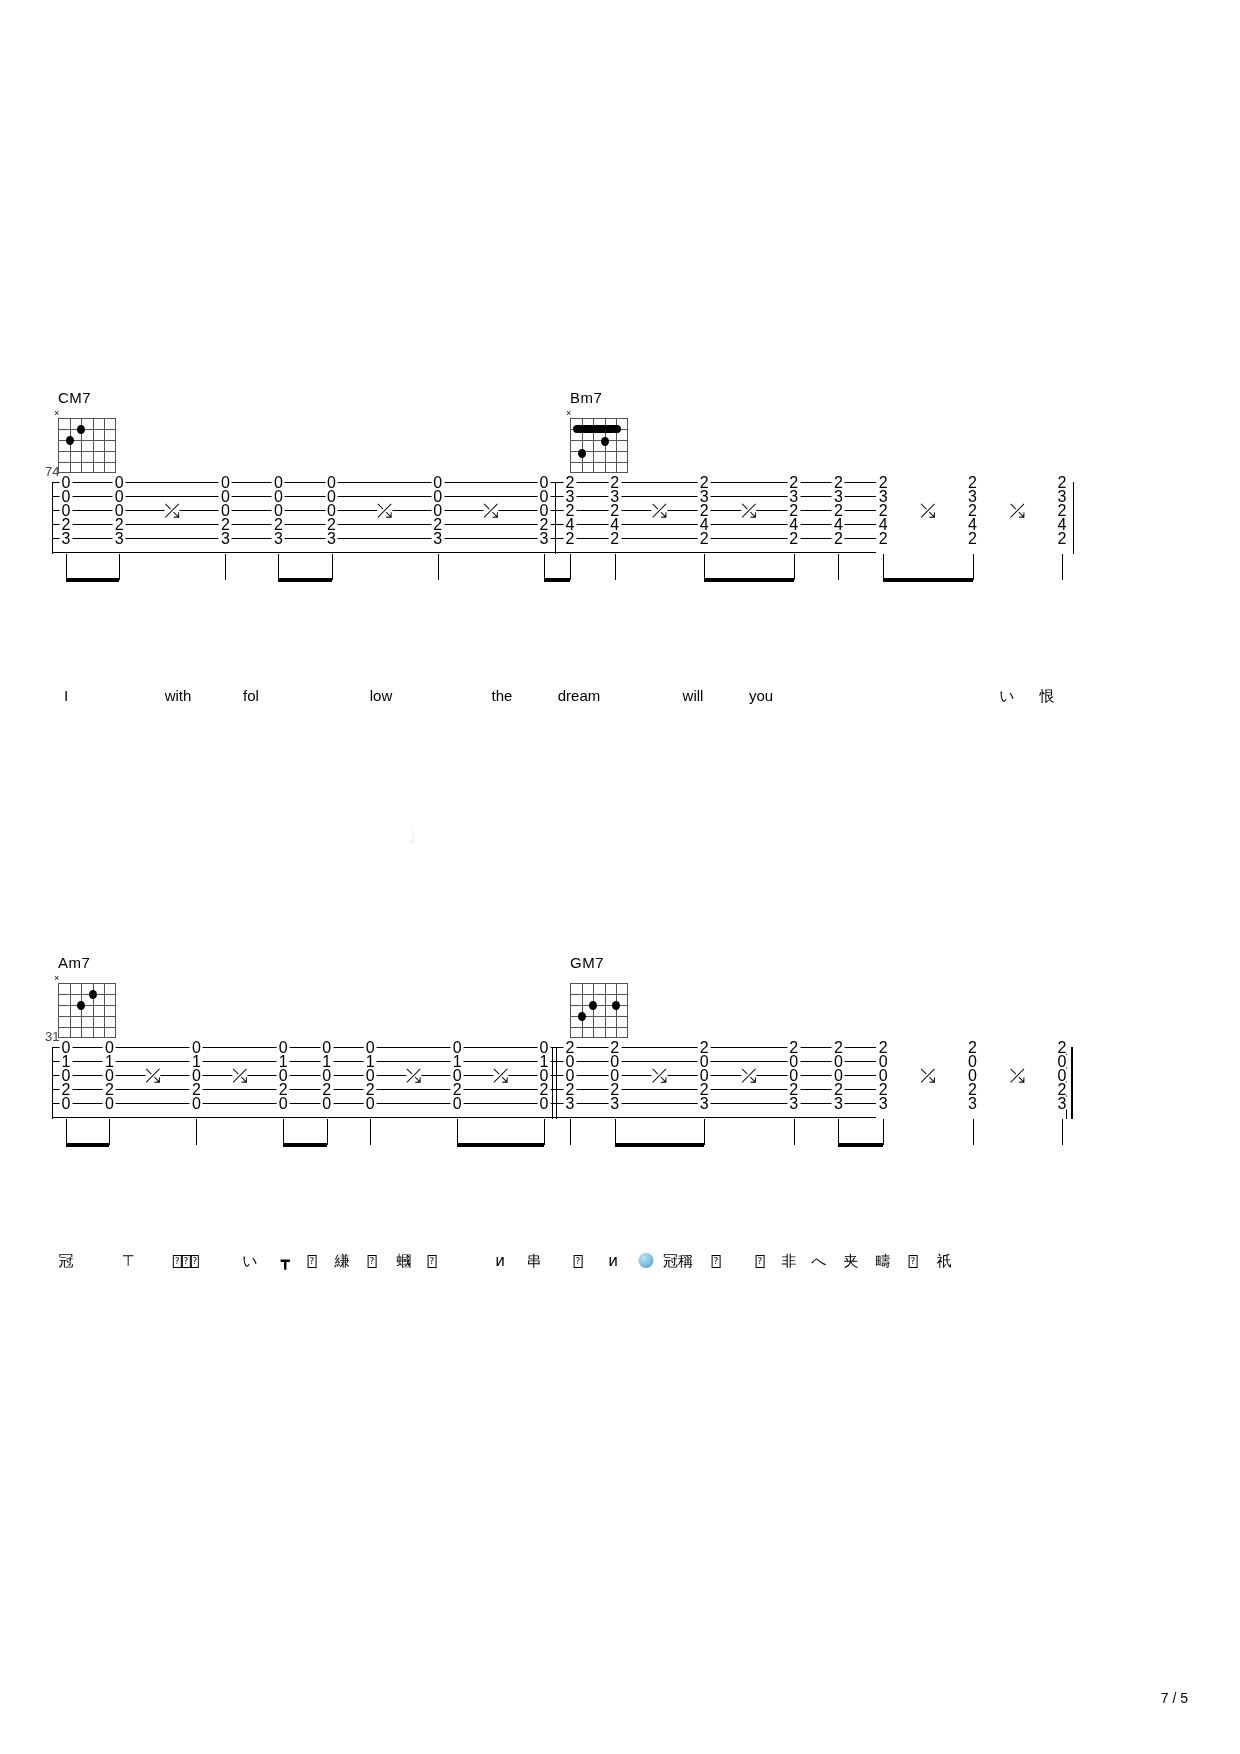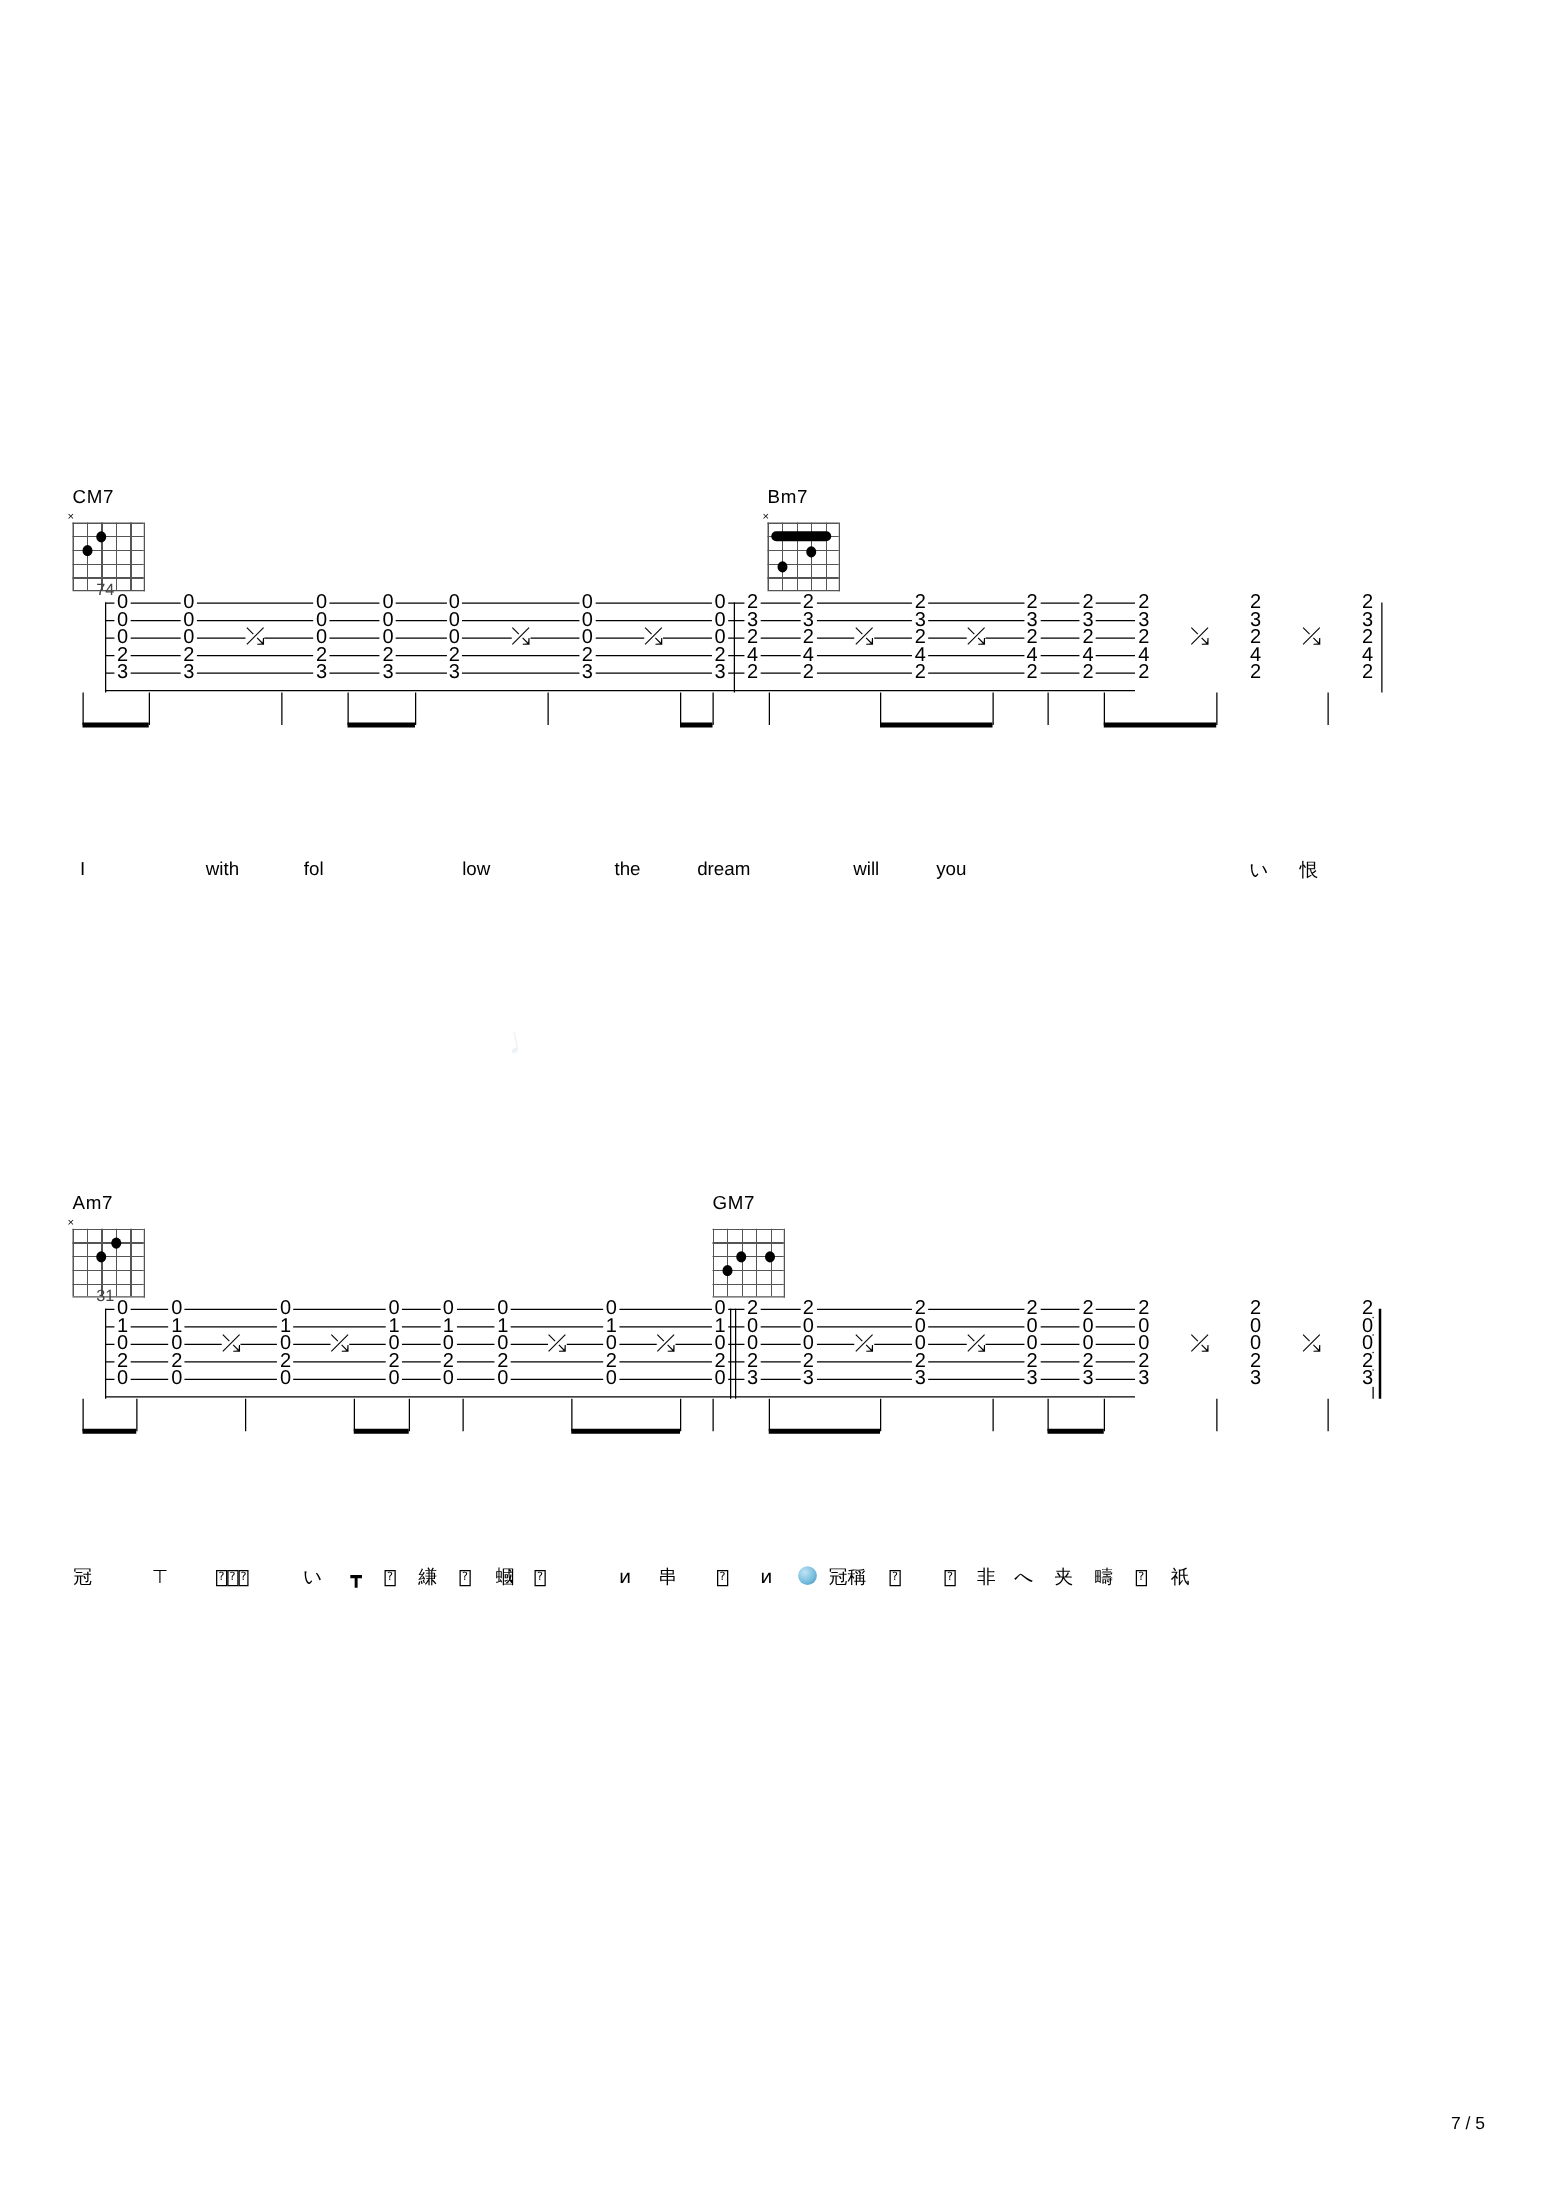--- a/index.html
+++ b/index.html
@@ -31,21 +31,21 @@
     background:
       repeating-linear-gradient(to right,#555 0 1px,transparent 1px 11.6px),
       repeating-linear-gradient(to bottom,#555 0 1px,transparent 1px 11px);
     border-right:1px solid #555;border-bottom:1px solid #555;
     box-sizing:border-box;
   }
   .dot{position:absolute;width:8px;height:9px;border-radius:50%;background:#000;}
   .barre{position:absolute;height:8px;background:#000;border-radius:4px;}
 
   
-  .staff{position:absolute;left:52px;width:824px;height:72px;margin-left:32px;}
+  .staff{position:absolute;left:52px;width:824px;height:72px;}
   .staff .lines{position:absolute;left:0;top:0;width:100%;height:72px;}
   .sline{position:absolute;left:0;width:100%;height:1px;background:#000;}
   .barline{position:absolute;width:1px;background:#000;top:0;height:72px;}
   .barline.thick{width:2px;}
   .measure-num{
     position:absolute;font-size:13px;color:#444;
     font-family:"Liberation Sans",sans-serif;line-height:1;
   }
   .fret{
     position:absolute;font-size:16px;color:#000;
@@ -107,21 +107,21 @@
       <div class="chord-name">CM7</div>
       <div class="chord-mutes">
         <span style="left:-4px;">×</span>
       </div>
       <div class="grid">
         <div class="dot" style="left:19px;top:7px;"></div>
         <div class="dot" style="left:8px;top:18px;"></div>
       </div>
     </div>
 
-    <div class="chord-block" style="left:570px;top:0;margin-left:44px;">
+    <div class="chord-block" style="left:570px;top:0;">
       <div class="chord-name">Bm7</div>
       <div class="chord-mutes">
         <span style="left:-4px;">×</span>
       </div>
       <div class="grid">
         <div class="barre" style="left:3px;top:7px;width:48px;"></div>
         <div class="dot" style="left:31px;top:19px;"></div>
         <div class="dot" style="left:8px;top:31px;"></div>
       </div>
     </div>

